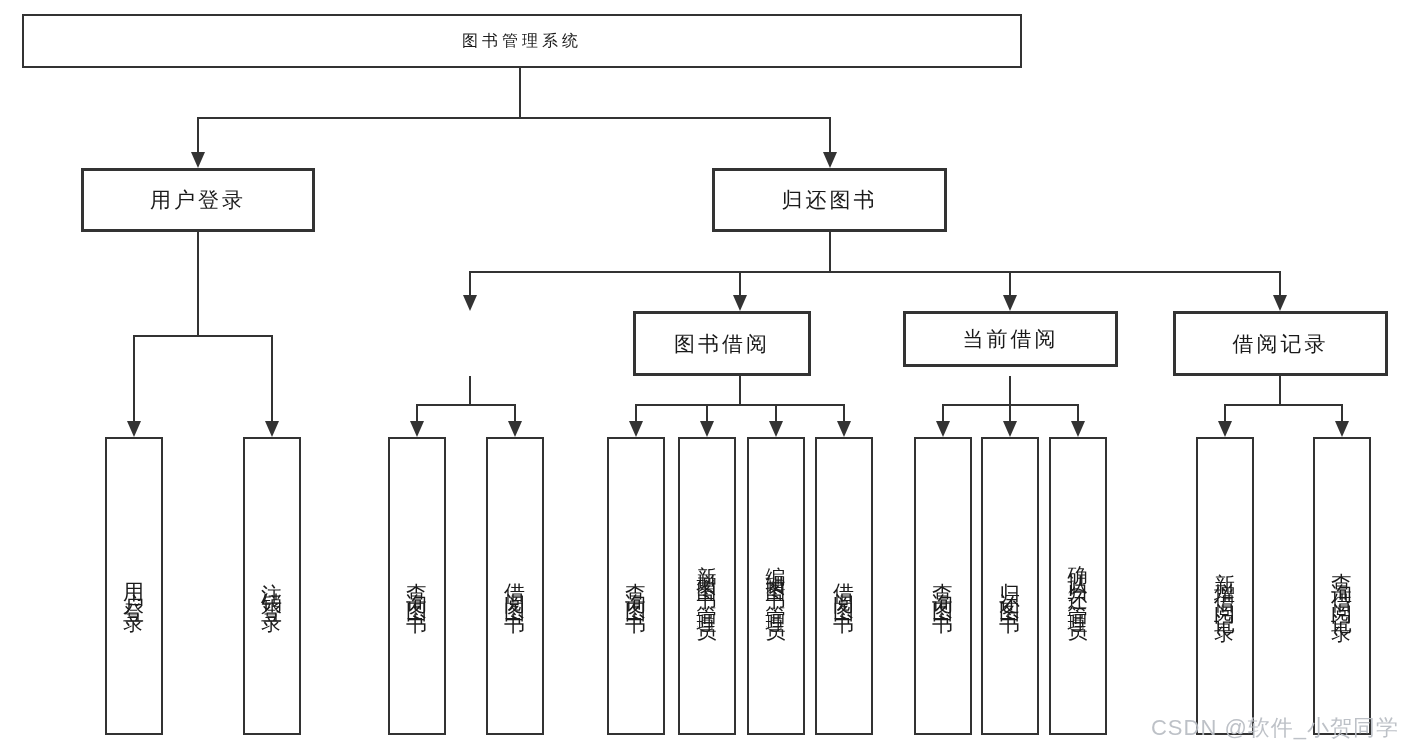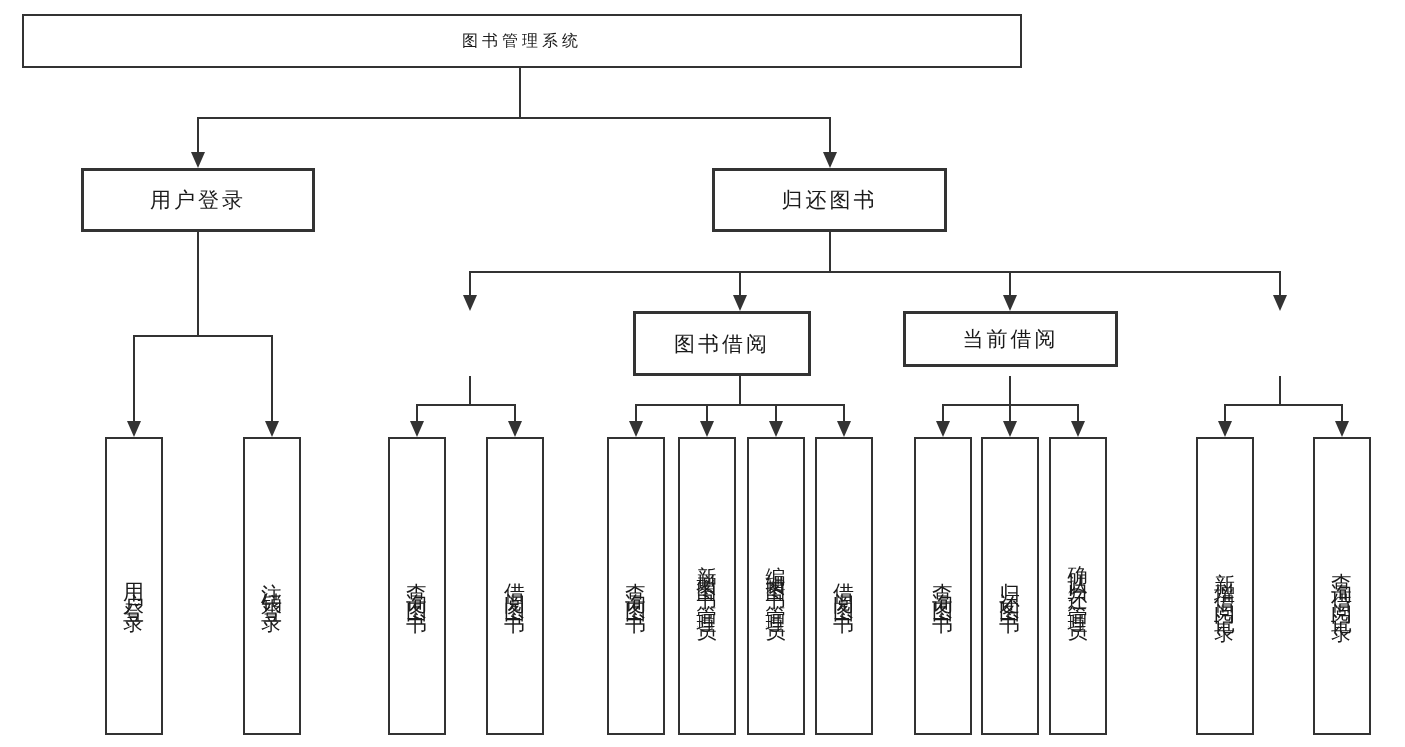--- a/index.html
+++ b/index.html
@@ -130,20 +130,23 @@
 
 
   <div class="node" style="left:633px;top:311px;width:178px;height:65px">
     <span>图书借阅</span>
   </div>
 
   <div class="node" style="left:903px;top:311px;width:215px;height:56px">
     <span>当前借阅</span>
   </div>
 
+  <div class="node" style="left:1173px;top:311px;width:215px;height:65px">
+    <span>借阅记录</span>
+  </div>
 
   <div class="node leaf" style="left:105px;top:437px;width:58px;height:298px">
     <span>用户登录</span>
   </div>
   <div class="node leaf" style="left:243px;top:437px;width:58px;height:298px">
     <span>注销登录</span>
   </div>
 
   <div class="node leaf" style="left:388px;top:437px;width:58px;height:298px">
     <span>查询图书</span>
@@ -175,14 +178,15 @@
     <span>确认归还（管理员）</span>
   </div>
 
   <div class="node leaf" style="left:1196px;top:437px;width:58px;height:298px">
     <span>新增借阅记录</span>
   </div>
   <div class="node leaf" style="left:1313px;top:437px;width:58px;height:298px">
     <span>查询借阅记录</span>
   </div>
 
+  <div class="watermark">CSDN @软件_小贺同学</div>
 
 </div>
 
 </body></html>

